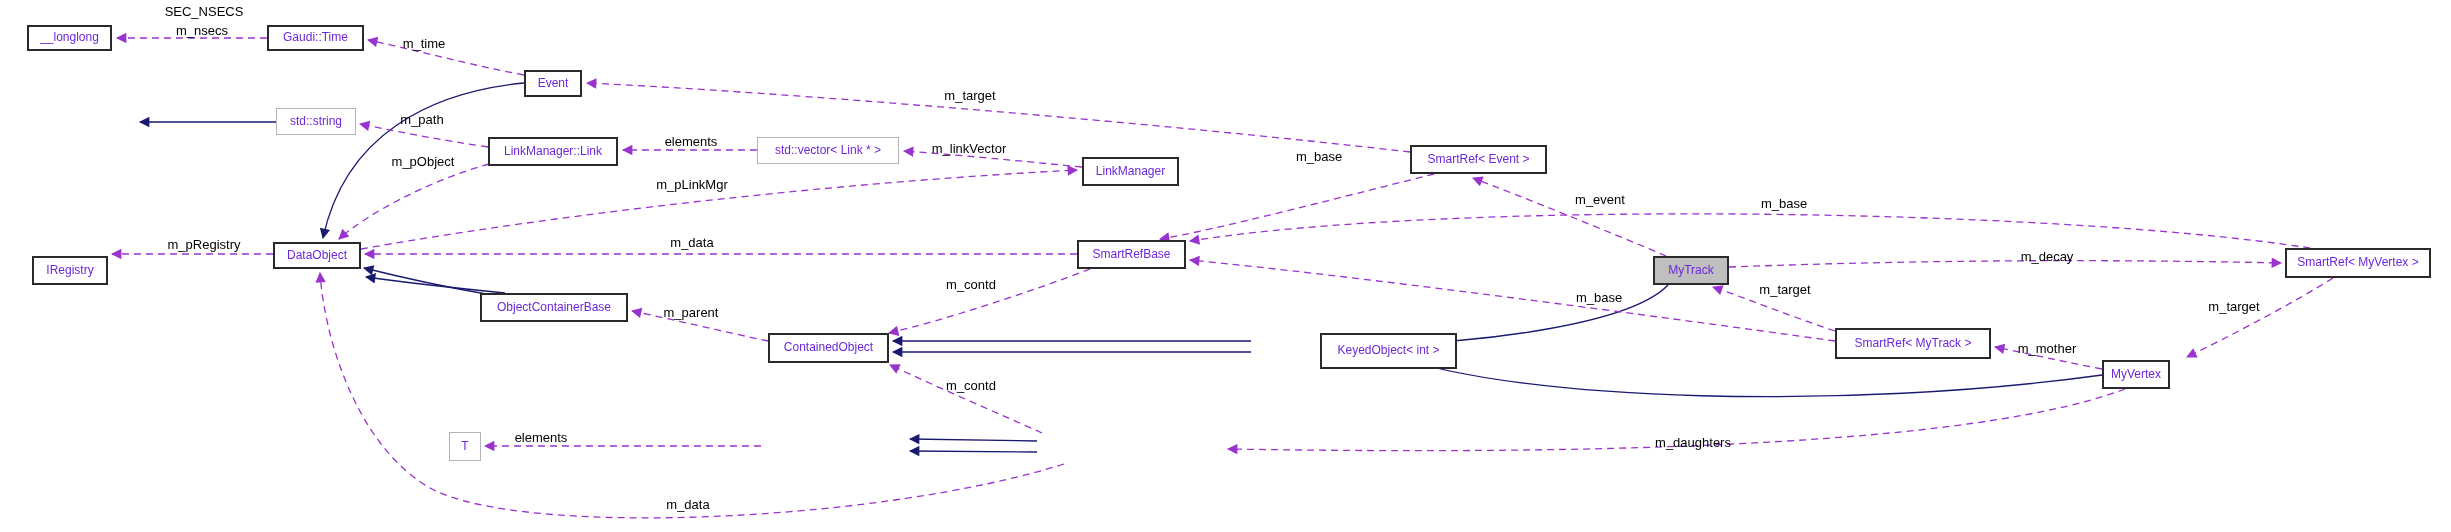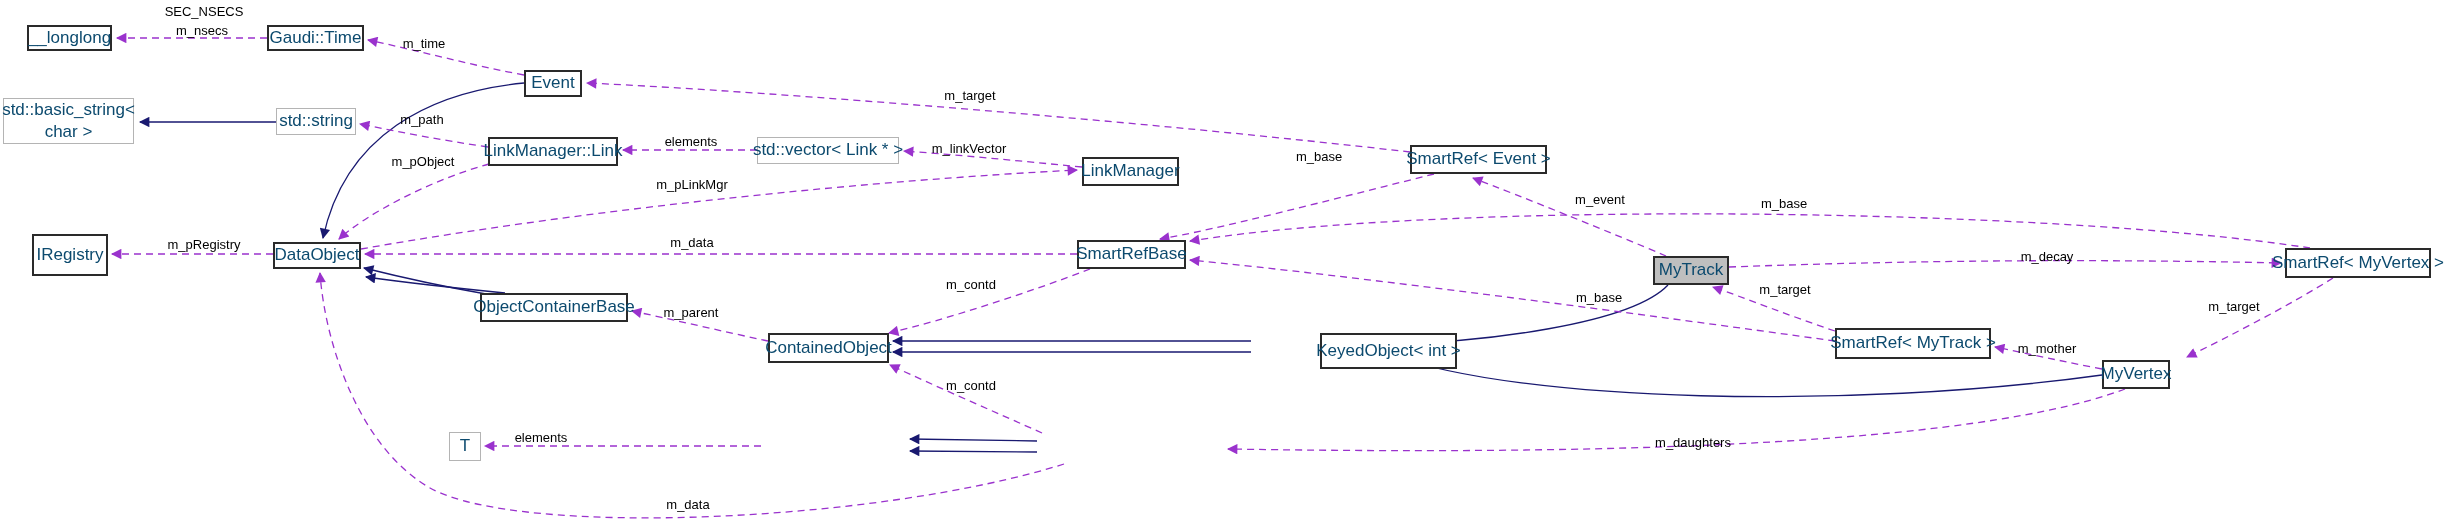--- a/index.html
+++ b/index.html
@@ -9,21 +9,21 @@
   }
   svg.edges { position:absolute; left:0; top:0; width:2451px; height:532px; }
   path.inherit { fill:none; stroke:var(--inheritance-edge,#191970); stroke-width:1.3px; }
   path.usage   { fill:none; stroke:var(--usage-edge,#9a32cd); stroke-width:1.3px; stroke-dasharray:7,5; }
   .mk-i { fill:var(--inheritance-edge,#191970); }
   .mk-u { fill:var(--usage-edge,#9a32cd); }
   .node {
     position:absolute; box-sizing:border-box;
     display:flex; flex-direction:column; align-items:center; justify-content:center;
     background:var(--node-fill,#ffffff); border:2px solid var(--node-border,#2a2a2a);
-    font-size:17px; line-height:1.3; color:#0c4a6e; white-space:nowrap; text-align:right;
+    font-size:12px; line-height:1.3; color:#6d28d9; white-space:nowrap; text-align:right;
   }
   .node.ext { border:1px solid var(--external-border,#b4b4b4); }
   .node.focus { background:var(--focus-fill,#bfbfbf); }
   .elabel {
     position:absolute; transform:translateX(-50%);
     font-size:13px; color:#000; white-space:nowrap;
   }
 </style>
 </head>
 <body>
@@ -79,37 +79,33 @@
 
   <div class="node" style="left:27px;top:25px;width:85px;height:26px">
       <span>__longlong</span>
     </div>
   <div class="node" style="left:267px;top:25px;width:97px;height:26px">
       <span>Gaudi::Time</span>
     </div>
   <div class="node" style="left:524px;top:70px;width:58px;height:27px">
       <span>Event</span>
     </div>
-  <div class="node ext" style="left:3px;top:98px;width:131px;height:46px">
-      <span>std::basic_string&lt;</span>
-      <span>char &gt;</span>
-    </div>
   <div class="node ext" style="left:276px;top:108px;width:80px;height:27px">
       <span>std::string</span>
     </div>
   <div class="node" style="left:488px;top:137px;width:130px;height:29px">
       <span>LinkManager::Link</span>
     </div>
   <div class="node ext" style="left:757px;top:137px;width:142px;height:27px">
       <span>std::vector&lt; Link * &gt;</span>
     </div>
   <div class="node" style="left:1082px;top:157px;width:97px;height:29px">
       <span>LinkManager</span>
     </div>
-  <div class="node" style="left:32px;top:234px;width:76px;height:42px">
+  <div class="node" style="left:32px;top:256px;width:76px;height:29px">
       <span>IRegistry</span>
     </div>
   <div class="node" style="left:273px;top:242px;width:88px;height:27px">
       <span>DataObject</span>
     </div>
   <div class="node" style="left:1077px;top:240px;width:109px;height:29px">
       <span>SmartRefBase</span>
     </div>
   <div class="node" style="left:1410px;top:145px;width:137px;height:29px">
       <span>SmartRef&lt; Event &gt;</span>

